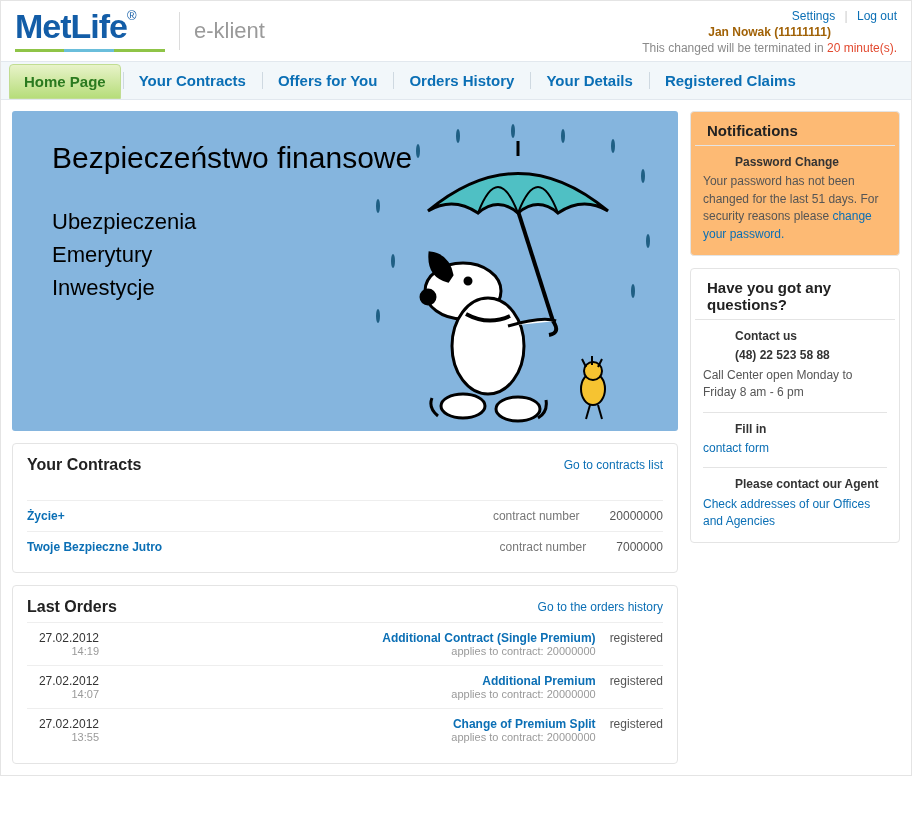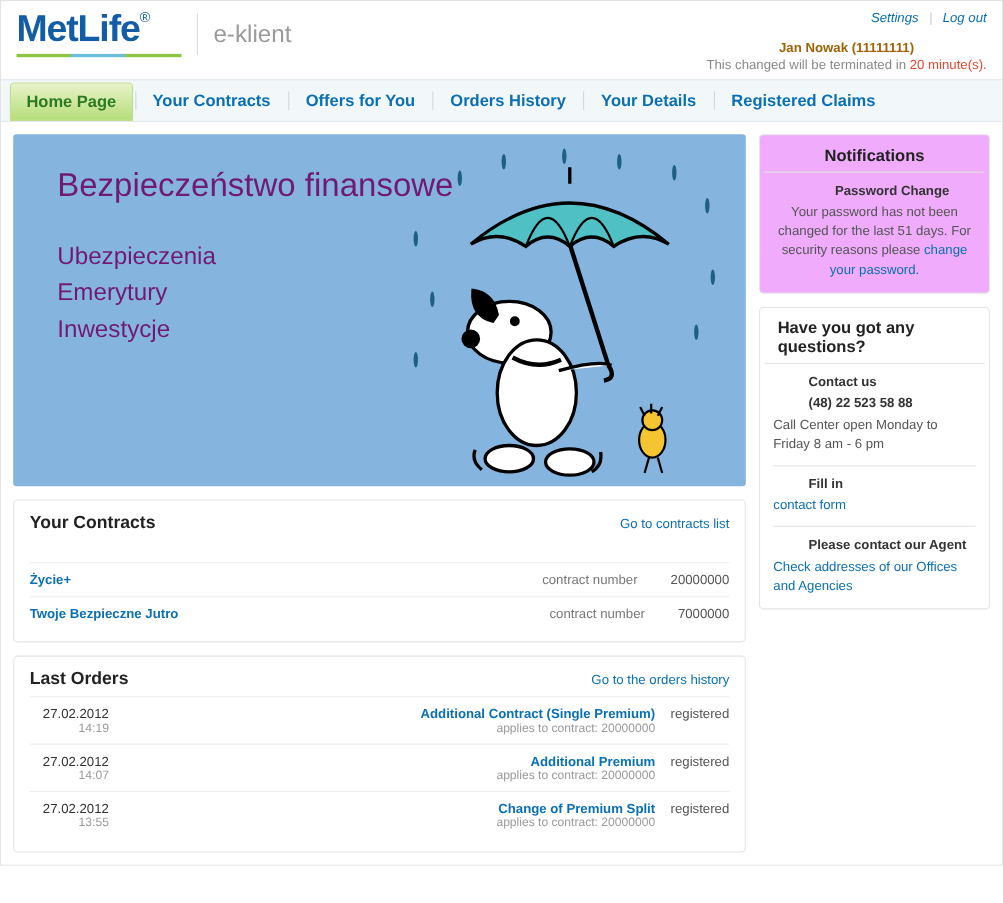--- a/index.html
+++ b/index.html
@@ -36,21 +36,21 @@
   .logo-underline {
     height: 3px;
     background: linear-gradient(90deg,#8fc447 0 33%,#6abedb 33% 66%,#8fc447 66% 100%);
     width: 150px;
     margin-top: 2px;
   }
   .logo-sep { width: 1px; height: 38px; background: #dcdcdc; }
   .subbrand { font-size: 22px; color: #9a9a9a; font-weight: 300; }
 
   .header-right { text-align: right; font-size: 12px; color: #8a8a8a; }
-  .header-right .toplinks { margin-bottom: 13px; font-style: italic; }
+  .header-right .toplinks { margin-bottom: 2px; }
   .header-right .toplinks span { color: #ccc; margin: 0 6px; }
   .header-right .username { color: #a16207; font-weight: 700; font-size: 12px; margin-bottom: 2px; text-align: center; }
   .header-right .session .time { color: #e2492f; }
 
   
   .nav {
     background: #f2f7fa;
     border-top: 1px solid #e2e8ee;
     border-bottom: 1px solid #e2e8ee;
     display: flex;
@@ -85,21 +85,21 @@
     gap: 12px;
     padding: 11px;
     background: #fff;
   }
   .main { flex: 1; }
   .sidebar { width: 210px; }
 
   
   .banner {
     background: #85b5de;
-    color: #701a75;
+    color: #000000;
     height: 320px;
     border-radius: 3px;
     padding: 30px 30px 0 40px;
     position: relative;
     overflow: hidden;
   }
   .banner h1 { font-weight: 300; font-size: 30px; margin-bottom: 30px; }
   .banner .lines p { font-weight: 300; font-size: 22px; line-height: 1.5; }
   .banner-art {
     position: absolute;
@@ -155,21 +155,21 @@
   .order-main .applies { color: #9a9a9a; font-size: 11px; }
   .order-status { color: #555; }
 
   
   .sidebox {
     border: 1px solid #e4e4e4;
     border-radius: 4px;
     margin-bottom: 12px;
     background: #fff;
   }
-  .sidebox.gray { background: #f0abfc; text-align: center; }
+  .sidebox.gray { background: #fdba74; }
   .sidebox h3 {
     font-size: 15px; font-weight: 700; color: #222;
     padding: 10px 12px 6px 12px;
     border-bottom: 1px solid #e4e4e4;
     margin: 0 4px;
   }
   .sidebox .body { padding: 8px 12px 12px 12px; font-size: 12px; color: #555; line-height: 1.45; }
   .sidebox .body strong.block { display: block; color: #333; margin-bottom: 2px; padding-left: 32px; }
   .sidebox .subsection { border-top: 1px solid #e4e4e4; margin-top: 10px; padding-top: 8px; }
 </style>

